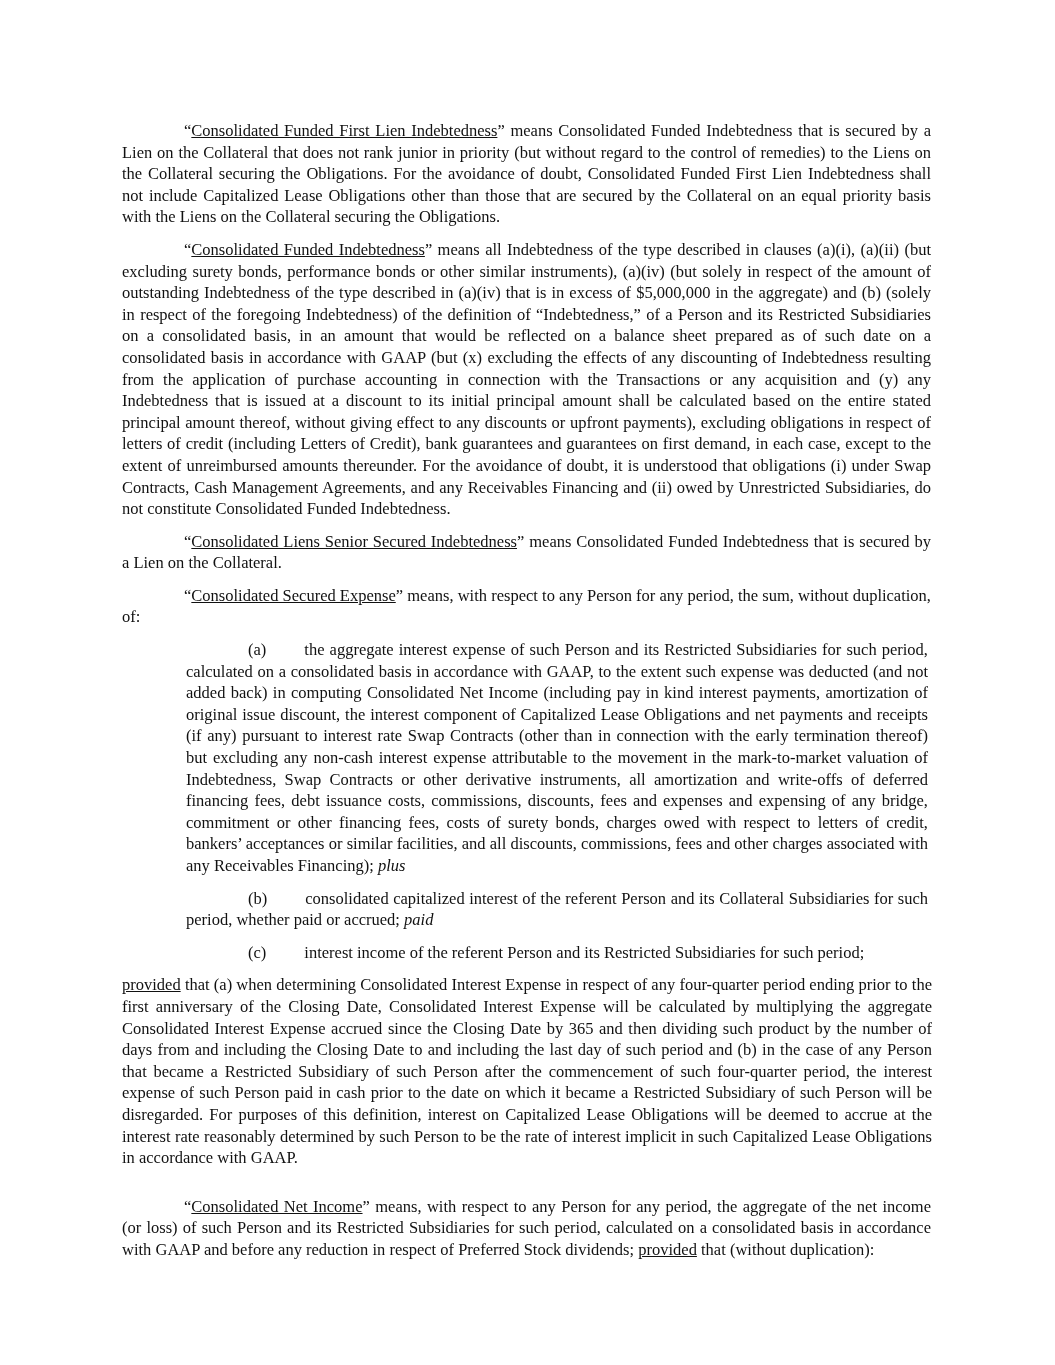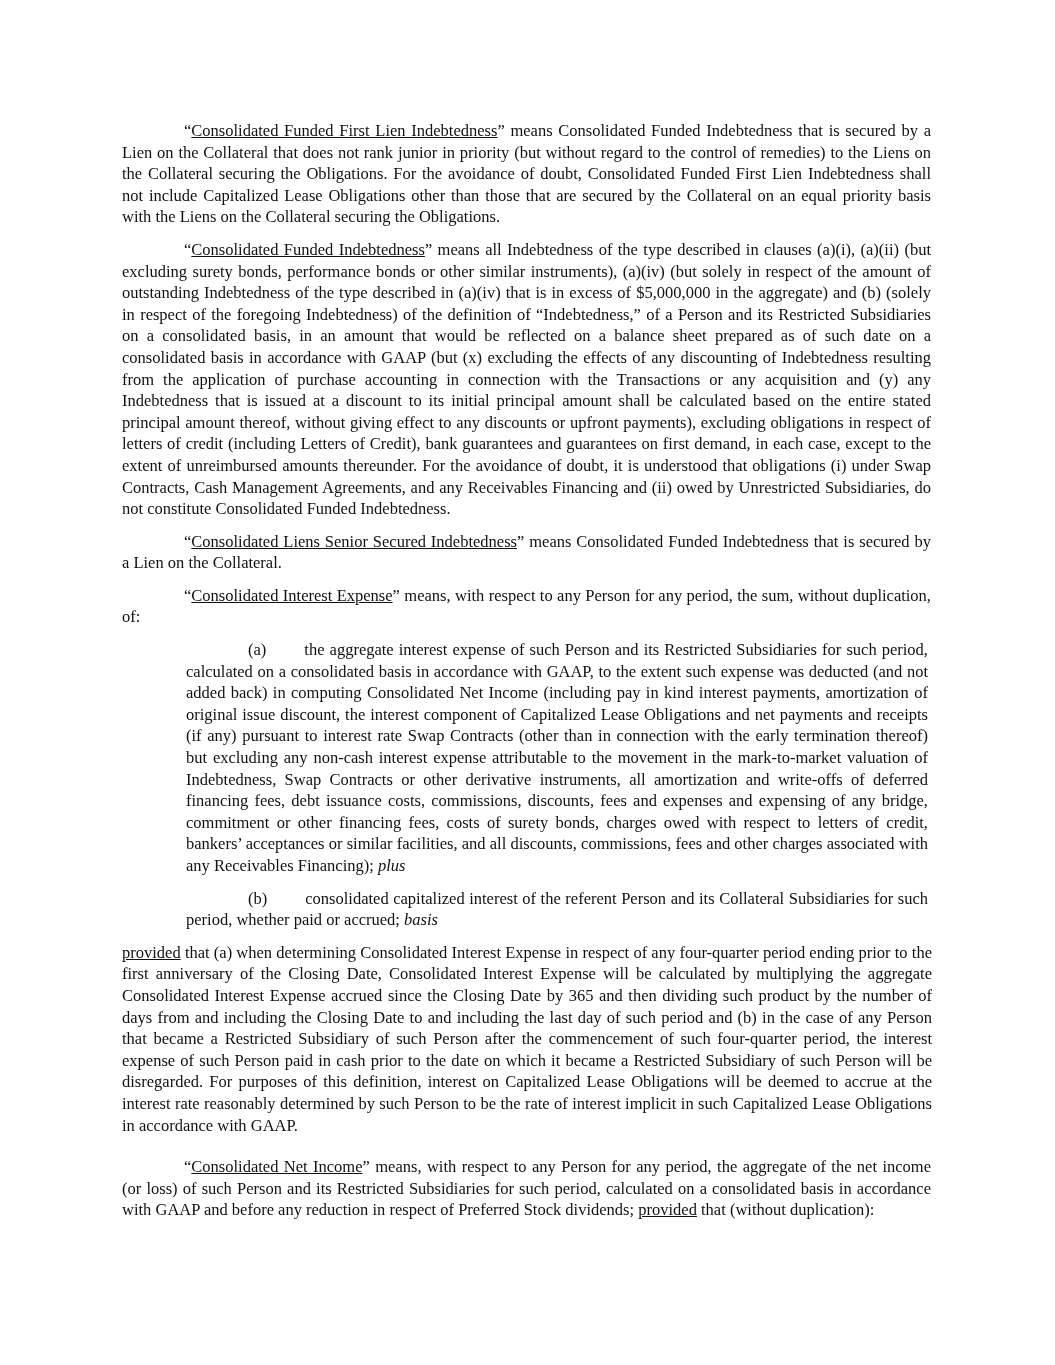--- a/index.html
+++ b/index.html
@@ -16,33 +16,34 @@
     left: 122px;
     top: 120px;
     width: 810px;
     font-family: "Liberation Serif", "DejaVu Serif", serif;
     font-size: 16.5px;
     line-height: 21.6px;
     color: #111111;
     text-align: justify;
   }
   p.body  { margin: 0 1px 11px 0; text-indent: 62px; }
-  p.flush { margin: 0 0 20px 0; text-indent: 0; }
+  p.flush { margin: 0 0 27px 0; text-indent: 0; }
   p.sub   { margin: 0 4px 11px 64px; text-indent: 62px; }
   .u { text-decoration: underline; }
   .i { font-style: italic; }
   .tab { display: inline-block; width: 38px; }
 </style>
 </head>
 <body>
 
 <div class="page">
   <div class="content">
       <p class="body"><span>“</span><span class="u">Consolidated Funded First Lien Indebtedness</span><span>” means Consolidated Funded Indebtedness that is secured by a Lien on the Collateral that does not rank junior in priority (but without regard to the control of remedies) to the Liens on the Collateral securing the Obligations.  For the avoidance of doubt, Consolidated Funded First Lien Indebtedness shall not include Capitalized Lease Obligations other than those that are secured by the Collateral on an equal priority basis with the Liens on the Collateral securing the Obligations.</span></p>
       <p class="body"><span>“</span><span class="u">Consolidated Funded Indebtedness</span><span>” means all Indebtedness of the type described in clauses (a)(i), (a)(ii) (but excluding surety bonds, performance bonds or other similar instruments), (a)(iv) (but solely in respect of the amount of outstanding Indebtedness of the type described in (a)(iv) that is in excess of $5,000,000 in the aggregate) and (b) (solely in respect of the foregoing Indebtedness) of the definition of “Indebtedness,” of a Person and its Restricted Subsidiaries on a consolidated basis, in an amount that would be reflected on a balance sheet prepared as of such date on a consolidated basis in accordance with GAAP (but (x) excluding the effects of any discounting of Indebtedness resulting from the application of purchase accounting in connection with the Transactions or any acquisition and (y) any Indebtedness that is issued at a discount to its initial principal amount shall be calculated based on the entire stated principal amount thereof, without giving effect to any discounts or upfront payments), excluding obligations in respect of letters of credit (including Letters of Credit), bank guarantees and guarantees on first demand, in each case, except to the extent of unreimbursed amounts thereunder.  For the avoidance of doubt, it is understood that obligations (i) under Swap Contracts, Cash Management Agreements, and any Receivables Financing and (ii) owed by Unrestricted Subsidiaries, do not constitute Consolidated Funded Indebtedness.</span></p>
       <p class="body"><span>“</span><span class="u">Consolidated Liens Senior Secured Indebtedness</span><span>” means Consolidated Funded Indebtedness that is secured by a Lien on the Collateral.</span></p>
-      <p class="body"><span>“</span><span class="u">Consolidated Interest Expense</span><span>” means, with respect to any Person for any period, the sum, without duplication, of:</span></p>
+      <p class="body"><span>“</span><span class="u">Consolidated Secured Expense</span><span>” means, with respect to any Person for any period, the sum, without duplication, of:</span></p>
       <p class="sub"><span>(a)</span><span class="tab"></span><span>the aggregate interest expense of such Person and its Restricted Subsidiaries for such period, calculated on a consolidated basis in accordance with GAAP, to the extent such expense was deducted (and not added back) in computing Consolidated Net Income (including pay in kind interest payments, amortization of original issue discount, the interest component of Capitalized Lease Obligations and net payments and receipts (if any) pursuant to interest rate Swap Contracts (other than in connection with the early termination thereof) but excluding any non-cash interest expense attributable to the movement in the mark-to-market valuation of Indebtedness, Swap Contracts or other derivative instruments, all amortization and write-offs of deferred financing fees, debt issuance costs, commissions, discounts, fees and expenses and expensing of any bridge, commitment or other financing fees, costs of surety bonds, charges owed with respect to letters of credit, bankers’ acceptances or similar facilities, and all discounts, commissions, fees and other charges associated with any Receivables Financing); </span><span class="i">plus</span></p>
-      <p class="sub"><span>(b)</span><span class="tab"></span><span>consolidated capitalized interest of the referent Person and its Collateral Subsidiaries for such period, whether paid or accrued; </span><span class="i">basis</span></p>
+      <p class="sub"><span>(b)</span><span class="tab"></span><span>consolidated capitalized interest of the referent Person and its Collateral Subsidiaries for such period, whether paid or accrued; </span><span class="i">paid</span></p>
+      <p class="sub"><span>(c)</span><span class="tab"></span><span>interest income of the referent Person and its Restricted Subsidiaries for such period;</span></p>
       <p class="flush"><span class="u">provided</span><span> that (a) when determining Consolidated Interest Expense in respect of any four-quarter period ending prior to the first anniversary of the Closing Date, Consolidated Interest Expense will be calculated by multiplying the aggregate Consolidated Interest Expense accrued since the Closing Date by 365 and then dividing such product by the number of days from and including the Closing Date to and including the last day of such period and (b) in the case of any Person that became a Restricted Subsidiary of such Person after the commencement of such four-quarter period, the interest expense of such Person paid in cash prior to the date on which it became a Restricted Subsidiary of such Person will be disregarded.  For purposes of this definition, interest on Capitalized Lease Obligations will be deemed to accrue at the interest rate reasonably determined by such Person to be the rate of interest implicit in such Capitalized Lease Obligations in accordance with GAAP.</span></p>
       <p class="body"><span>“</span><span class="u">Consolidated Net Income</span><span>” means, with respect to any Person for any period, the aggregate of the net income (or loss) of such Person and its Restricted Subsidiaries for such period, calculated on a consolidated basis in accordance with GAAP and before any reduction in respect of Preferred Stock dividends; </span><span class="u">provided</span><span> that (without duplication):</span></p>
     </div>
 </div>
 
 </body></html>

